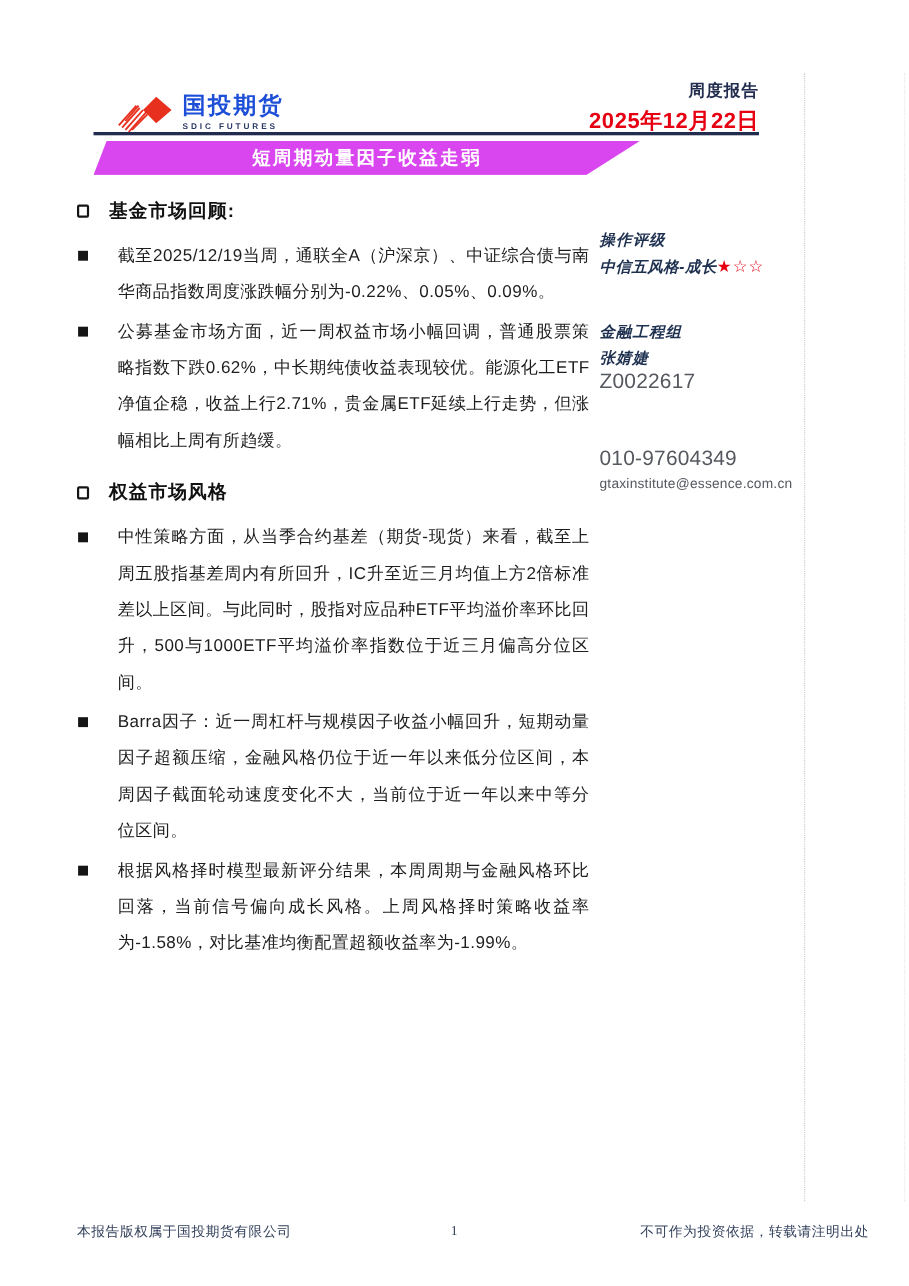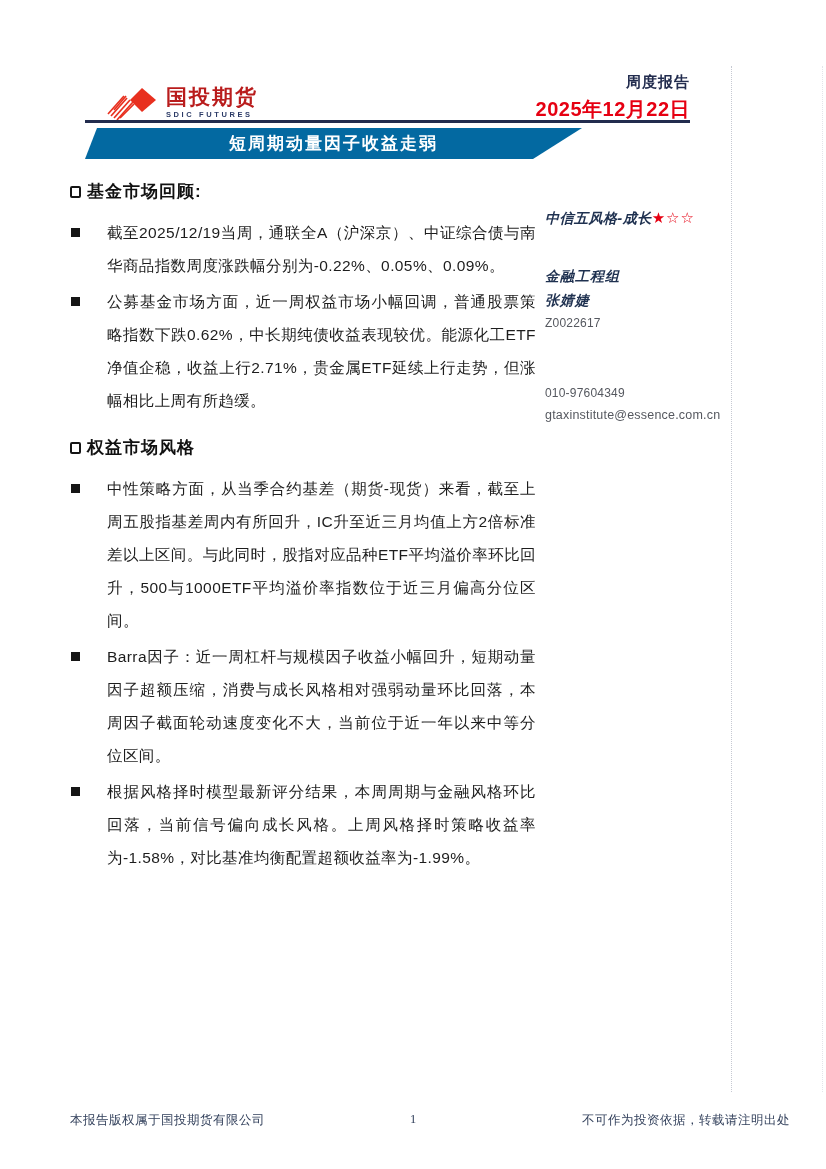--- a/index.html
+++ b/index.html
@@ -6,56 +6,56 @@
   html,body { background:#ffffff; }
   body { font-family:"Liberation Sans","DejaVu Sans",sans-serif; }
   .page {
     position:relative; width:826px; height:1169px; margin:0 auto;
     background:#ffffff; overflow:hidden;
   }
   
   .logo { position:absolute; left:106px; top:84px; display:flex; align-items:flex-start; gap:8px; }
   .logo-mark { width:52px; height:38px; }
   .logo-text { padding-top:2px; }
-  .logo-cn { font-size:21px; font-weight:bold; color:#b91c1c; letter-spacing:2px; line-height:22px; }
+  .logo-cn { font-size:21px; font-weight:bold; color:#1d4ed8; letter-spacing:2px; line-height:22px; }
   .logo-en { font-size:7.5px; font-weight:bold; color:#2b3a66; letter-spacing:2.6px; margin-top:2px; }
   .report-type { position:absolute; top:73px; right:136px; font-size:15px; font-weight:bold; color:#222c4e; letter-spacing:1px; }
   .report-date { position:absolute; top:96px; right:136px; font-size:20px; font-weight:bold; color:#e60012; letter-spacing:0.5px; }
   .top-rule { position:absolute; left:85px; top:120px; width:605px; height:3px; background:#222c4e; }
   
   .banner-navy {
     position:absolute; left:85px; top:128px; width:497px; height:31px;
-    background:#0369a1;
+    background:#d946ef;
     clip-path:polygon(12px 0, 497px 0, 448px 31px, 0 31px);
     display:flex; align-items:center; justify-content:center;
   }
   .banner-title { color:#ffffff; font-size:17px; font-weight:bold; letter-spacing:2px; }
   .banner-red {
     position:absolute; left:531px; top:134px; width:162px; height:34px;
     background:#e8251f;
     clip-path:polygon(59px 0, 162px 0, 146px 34px, 0 34px);
     display:flex; align-items:center; justify-content:center;
   }
   .banner-tag { color:#ffffff; font-size:13px; font-weight:bold; letter-spacing:1px; padding-left:26px; }
   
   .vdots { position:absolute; left:731px; top:66px; height:1026px; width:0; border-left:1px dotted #c6c9d2; }
   .vdots-edge { position:absolute; left:822px; top:66px; height:1026px; width:0; border-left:1px dotted #e3e5ea; }
   
   .sidebar { position:absolute; left:545px; top:206px; width:185px; }
   .sb-bold { font-style:italic; font-weight:bold; color:#1f3150; font-size:14px; line-height:24px; letter-spacing:1px; }
   .sb-rating-row { font-style:italic; font-weight:bold; color:#1f3150; font-size:14px; line-height:24px; letter-spacing:0.5px; white-space:nowrap; }
   .sb-stars { font-style:normal; color:#e60012; font-size:15px; letter-spacing:1px; }
-  .sb-plain { font-style:normal; font-weight:normal; color:#55585f; font-size:12px; line-height:22px; letter-spacing:0.2px; }
+  .sb-plain { font-style:normal; font-weight:normal; color:#55585f; font-size:19px; line-height:22px; letter-spacing:0.2px; }
   .sb-gap-lg { height:34px; }
   .sb-gap-xl { height:24px; }
   .sb-contact { margin-top:24px; }
   .sb-email { font-size:12.5px; }
   
   .main { position:absolute; left:68px; top:180px; width:468px; color:#212121; }
-  .section-heading { display:flex; align-items:center; gap:6px; margin-bottom:13px; }
+  .section-heading { display:flex; align-items:center; gap:18px; margin-bottom:13px; }
   .hollow-square { width:11px; height:12px; border:2.5px solid #151515; border-radius:2px; flex:none; margin-left:2px; }
   .heading-text { font-size:17px; font-weight:bold; letter-spacing:1px; color:#111111; }
   .bullet { display:flex; margin-bottom:3px; }
   .bullet-marker { width:9px; height:9px; background:#151515; flex:none; margin:12px 27px 0 3px; }
   .bullet-text { flex:1; font-size:15.5px; line-height:33px; text-align:justify; letter-spacing:0.4px; color:#1d1d1d; }
   .section-2 { margin-top:19px; }
   .section-1 .bullets { margin-top:2px; }
   
   .footer { position:absolute; left:0; top:1112px; width:826px; font-family:"Liberation Serif","DejaVu Serif",serif; font-size:12.5px; color:#33415c; }
   .footer-left { position:absolute; left:70px; top:0; letter-spacing:0.5px; }
@@ -89,20 +89,21 @@
   <div class="top-rule"></div>
 
   <div class="banner-navy">
     <span class="banner-title">短周期动量因子收益走弱</span>
   </div>
 
   <div class="vdots"></div>
   <div class="vdots-edge"></div>
 
   <div class="sidebar">
+    <div class="sb-bold">操作评级</div>
     <div class="sb-rating-row"><span>中信五风格-成长</span><span class="sb-stars">★☆☆</span></div>
     <div class="sb-gap-lg"></div>
     <div class="sb-bold">金融工程组</div>
     <div class="sb-bold">张婧婕</div>
     <div class="sb-plain">Z0022617</div>
     <div class="sb-gap-xl"></div>
     <div class="sb-contact">
       <div class="sb-plain">010-97604349</div>
       <div class="sb-plain sb-email">gtaxinstitute@essence.com.cn</div>
     </div>
@@ -132,21 +133,21 @@
         <span class="hollow-square"></span>
         <span class="heading-text">权益市场风格</span>
       </div>
       <div class="bullets">
         <div class="bullet">
           <span class="bullet-marker"></span>
           <div class="bullet-text">中性策略方面，从当季合约基差（期货-现货）来看，截至上周五股指基差周内有所回升，IC升至近三月均值上方2倍标准差以上区间。与此同时，股指对应品种ETF平均溢价率环比回升，500与1000ETF平均溢价率指数位于近三月偏高分位区间。</div>
         </div>
         <div class="bullet">
           <span class="bullet-marker"></span>
-          <div class="bullet-text">Barra因子：近一周杠杆与规模因子收益小幅回升，短期动量因子超额压缩，消费与成长风格相对强弱动量环比回落，本周因子截面轮动速度变化不大，当前位于近一年以来中等分位区间。</div>
+          <div class="bullet-text">Barra因子：近一周杠杆与规模因子收益小幅回升，短期动量因子超额压缩，金融风格仍位于近一年以来低分位区间，本周因子截面轮动速度变化不大，当前位于近一年以来中等分位区间。</div>
         </div>
         <div class="bullet">
           <span class="bullet-marker"></span>
           <div class="bullet-text">根据风格择时模型最新评分结果，本周周期与金融风格环比回落，当前信号偏向成长风格。上周风格择时策略收益率为-1.58%，对比基准均衡配置超额收益率为-1.99%。</div>
         </div>
       </div>
     </div>
 
   </div>
 

